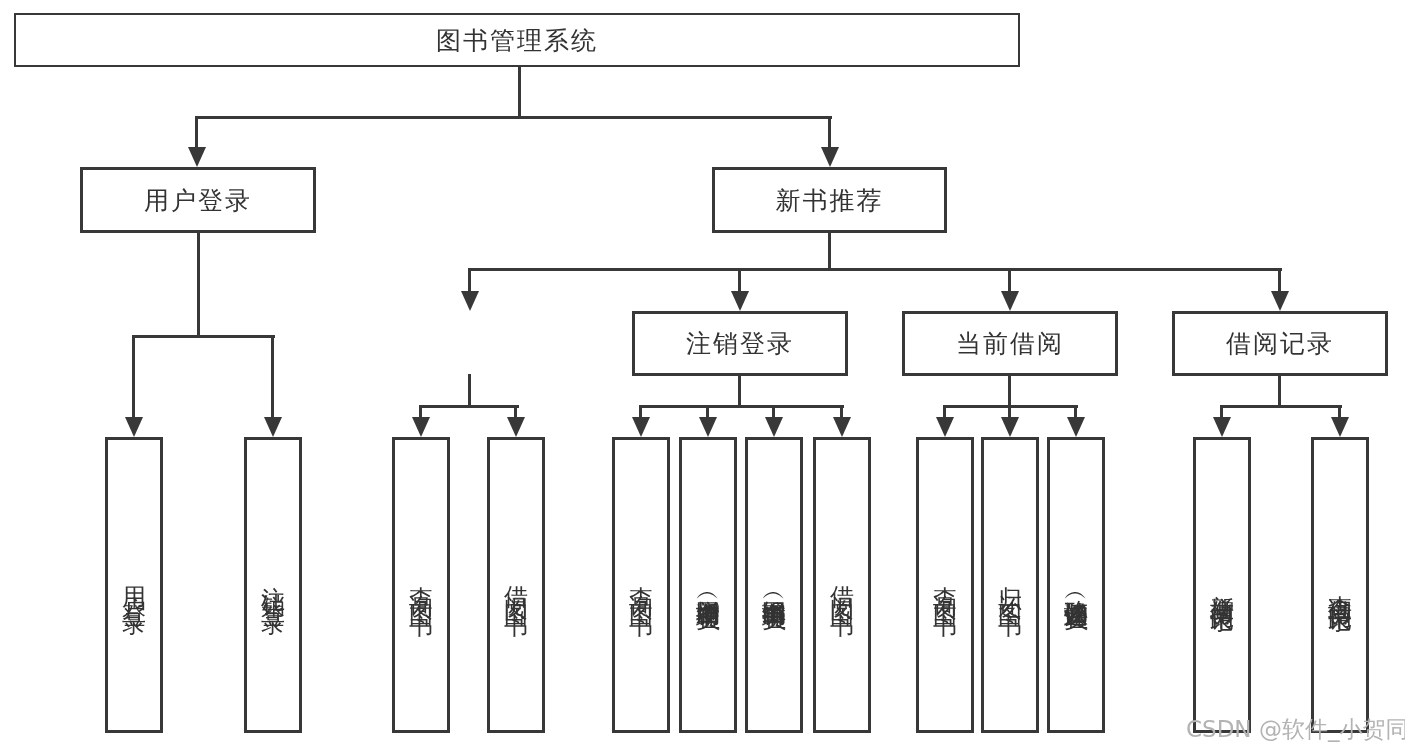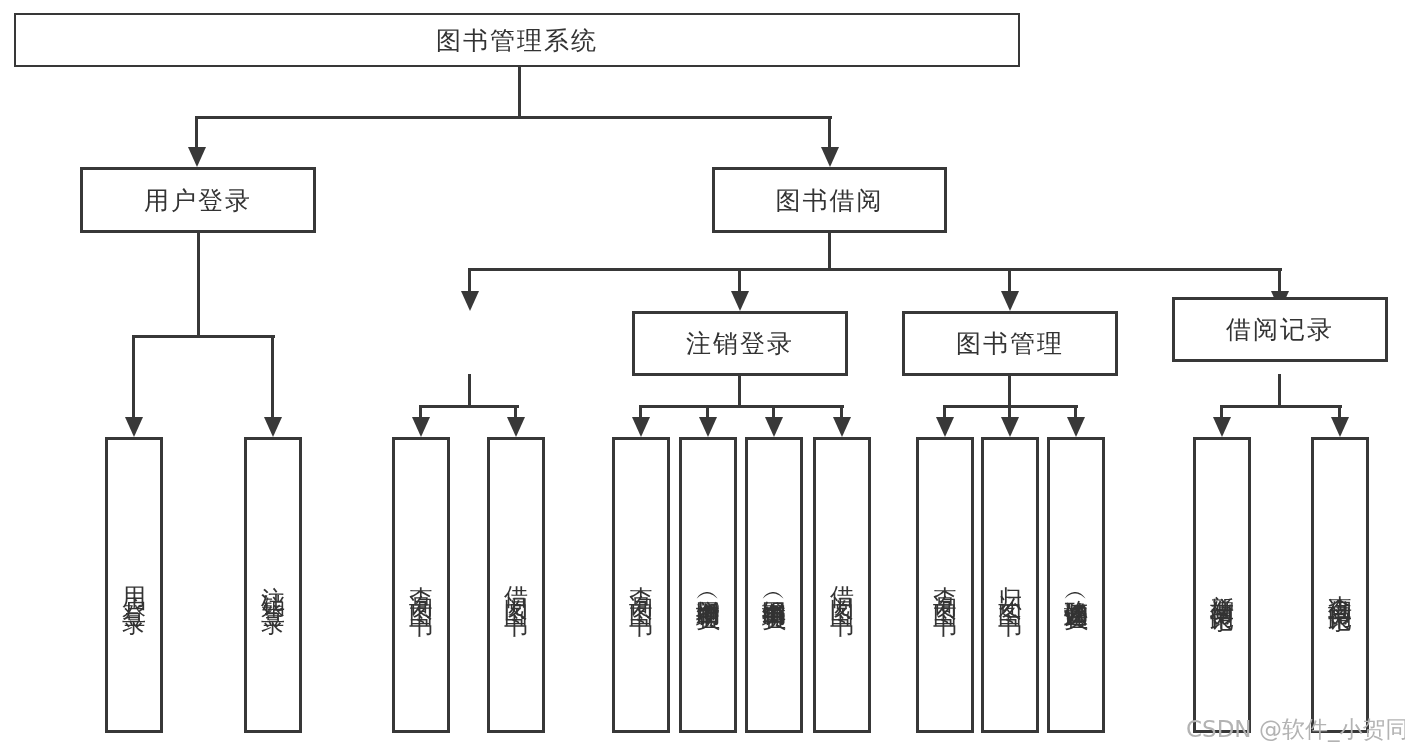--- a/index.html
+++ b/index.html
@@ -78,21 +78,21 @@
   <div class="hline" style="left:196px; top:116px; width:636px;"></div>
   <div class="vline" style="left:195px; top:116px; height:34px;"></div>
   <div class="arrow" style="left:188px; top:147px;"></div>
   <div class="vline" style="left:828px; top:116px; height:34px;"></div>
   <div class="arrow" style="left:821px; top:147px;"></div>
 
   <div class="box" style="left:80px; top:167px; width:236px; height:66px;">
     <span class="hlabel">用户登录</span>
   </div>
   <div class="box" style="left:712px; top:167px; width:235px; height:66px;">
-    <span class="hlabel">图书借阅</span>
+    <span class="hlabel">新书推荐</span>
   </div>
 
   <div class="vline" style="left:197px; top:231px; height:107px;"></div>
   <div class="hline" style="left:132px; top:335px; width:143px;"></div>
   <div class="vline" style="left:132px; top:335px; height:83px;"></div>
   <div class="arrow" style="left:125px; top:417px;"></div>
   <div class="vline" style="left:271px; top:335px; height:83px;"></div>
   <div class="arrow" style="left:264px; top:417px;"></div>
 
   <div class="vline" style="left:828px; top:231px; height:40px;"></div>
@@ -103,23 +103,23 @@
   <div class="arrow" style="left:731px; top:291px;"></div>
   <div class="vline" style="left:1008px; top:268px; height:26px;"></div>
   <div class="arrow" style="left:1001px; top:291px;"></div>
   <div class="vline" style="left:1278px; top:268px; height:26px;"></div>
   <div class="arrow" style="left:1271px; top:291px;"></div>
 
   <div class="box" style="left:632px; top:311px; width:216px; height:65px;">
     <span class="hlabel">注销登录</span>
   </div>
   <div class="box" style="left:902px; top:311px; width:216px; height:65px;">
-    <span class="hlabel">图书管理</span>
-  </div>
-  <div class="box" style="left:1172px; top:297px; width:216px; height:65px;font-family:Liberation Serif, serif;">
+    <span class="hlabel">当前借阅</span>
+  </div>
+  <div class="box" style="left:1172px; top:311px; width:216px; height:65px;font-family:Liberation Serif, serif;">
     <span class="hlabel">借阅记录</span>
   </div>
 
   <div class="vline" style="left:468px; top:374px; height:34px;"></div>
   <div class="hline" style="left:419px; top:405px; width:100px;"></div>
   <div class="vline" style="left:419px; top:405px; height:14px;"></div>
   <div class="arrow" style="left:412px; top:417px;"></div>
   <div class="vline" style="left:514px; top:405px; height:14px;"></div>
   <div class="arrow" style="left:507px; top:417px;"></div>
 

